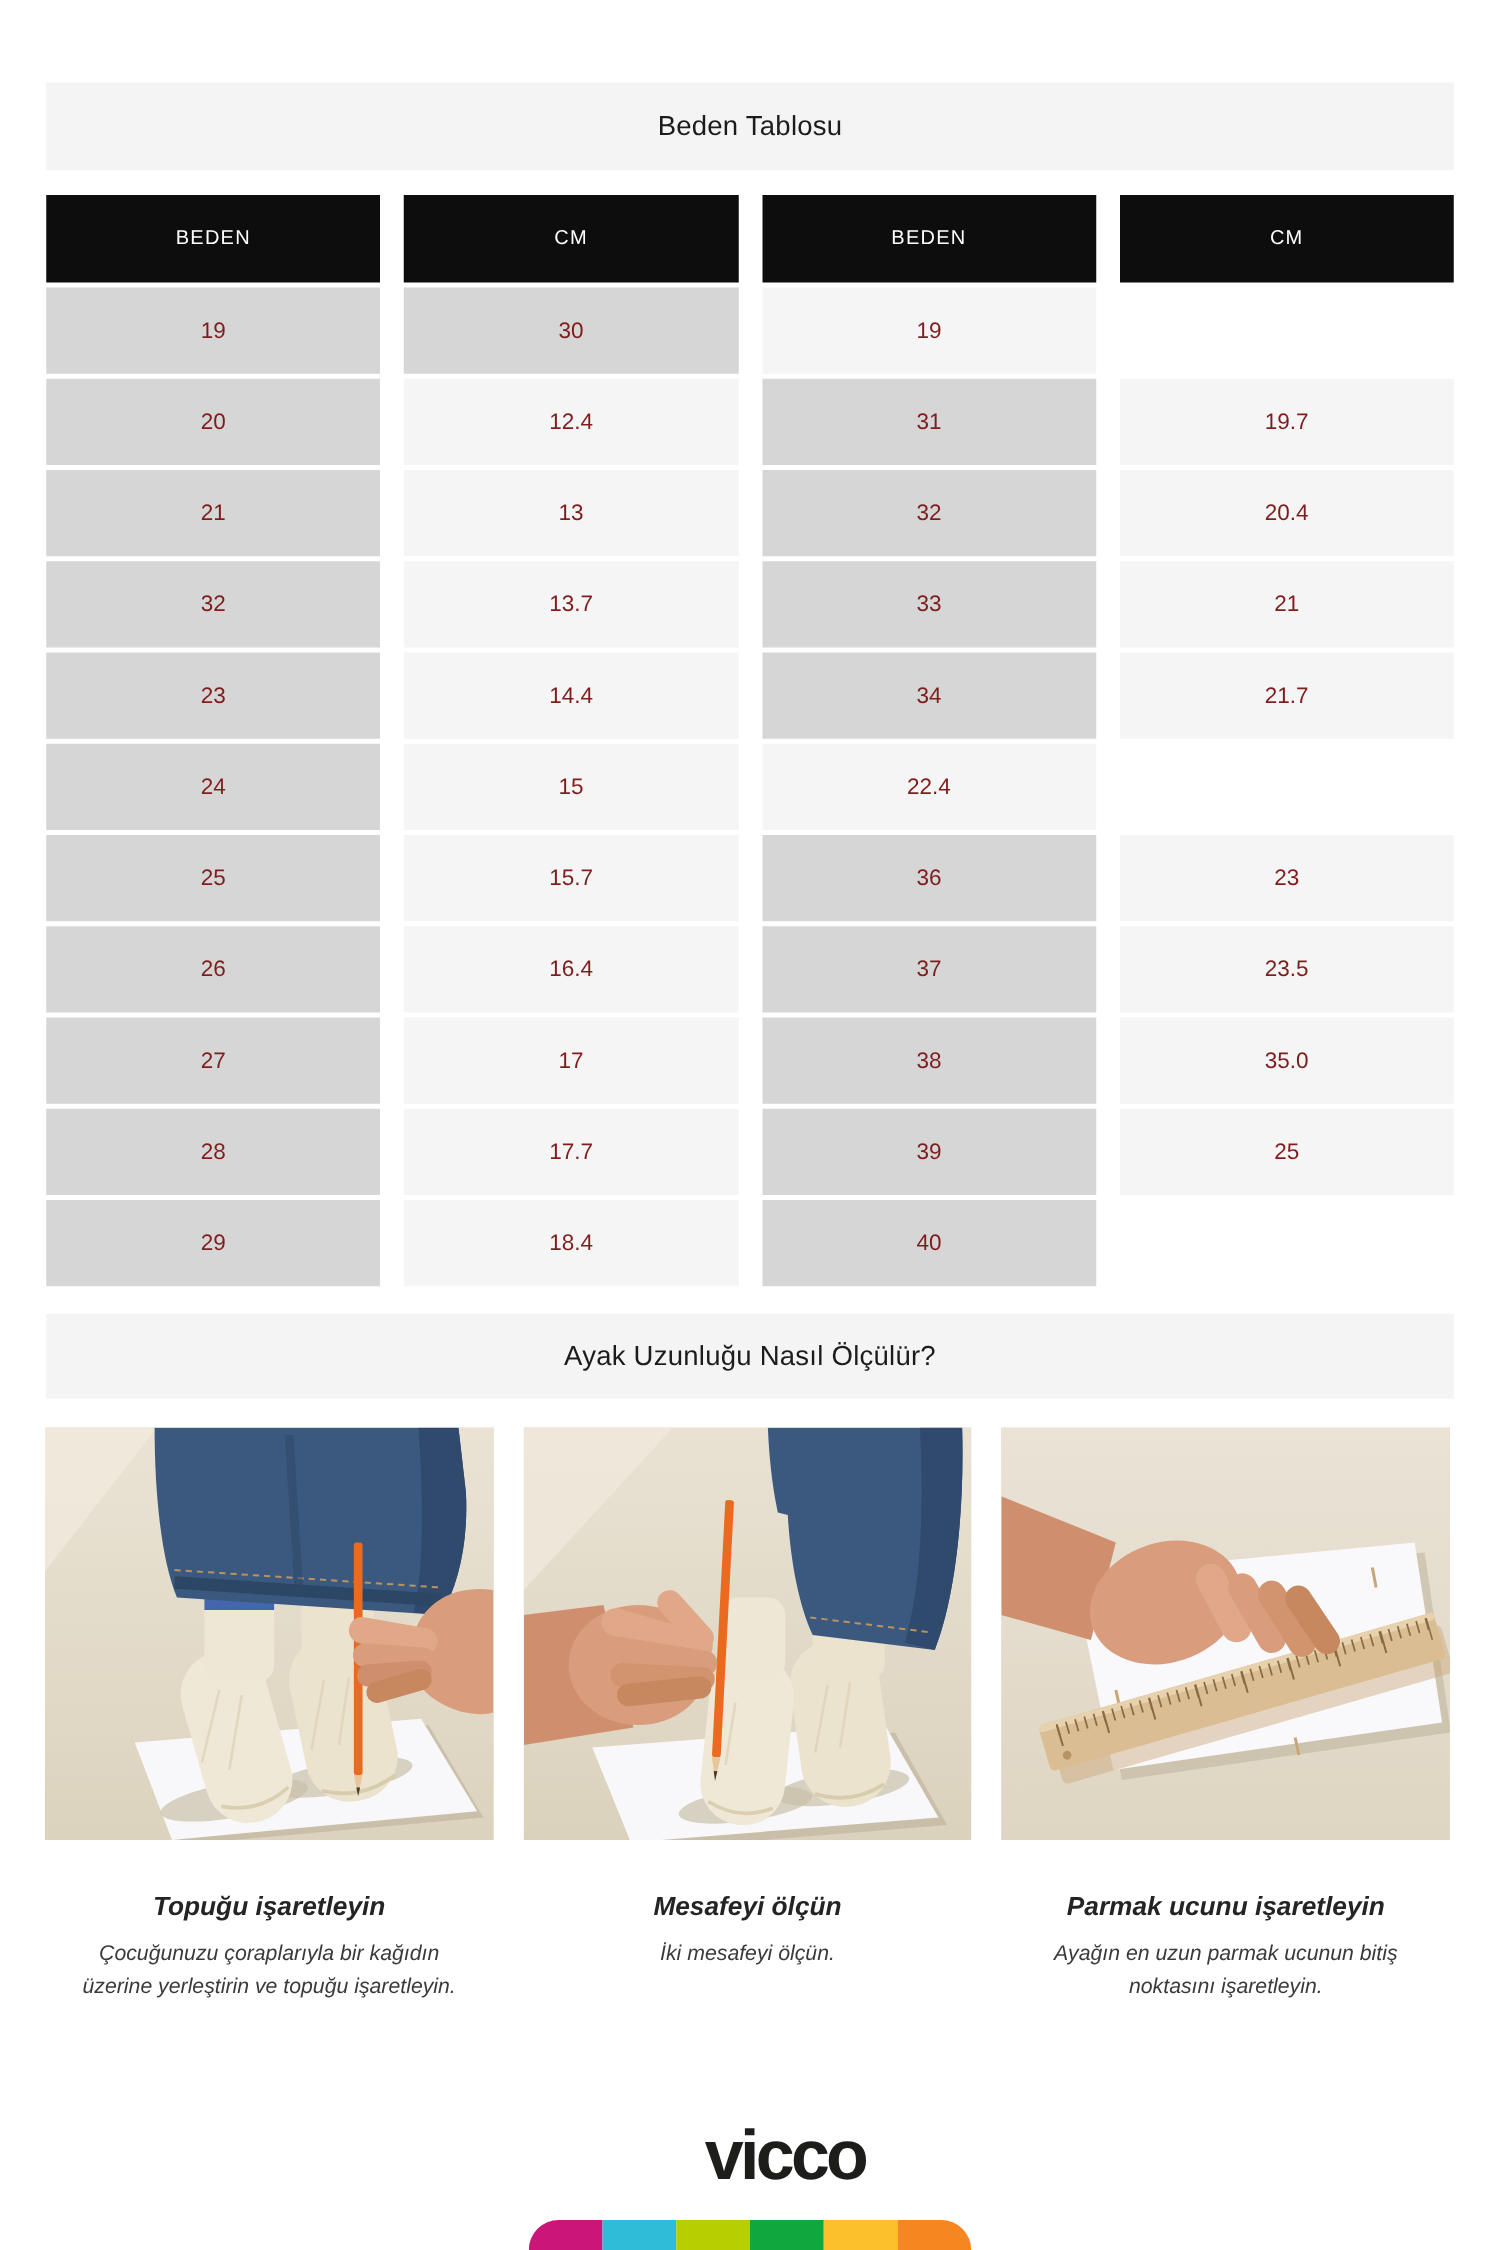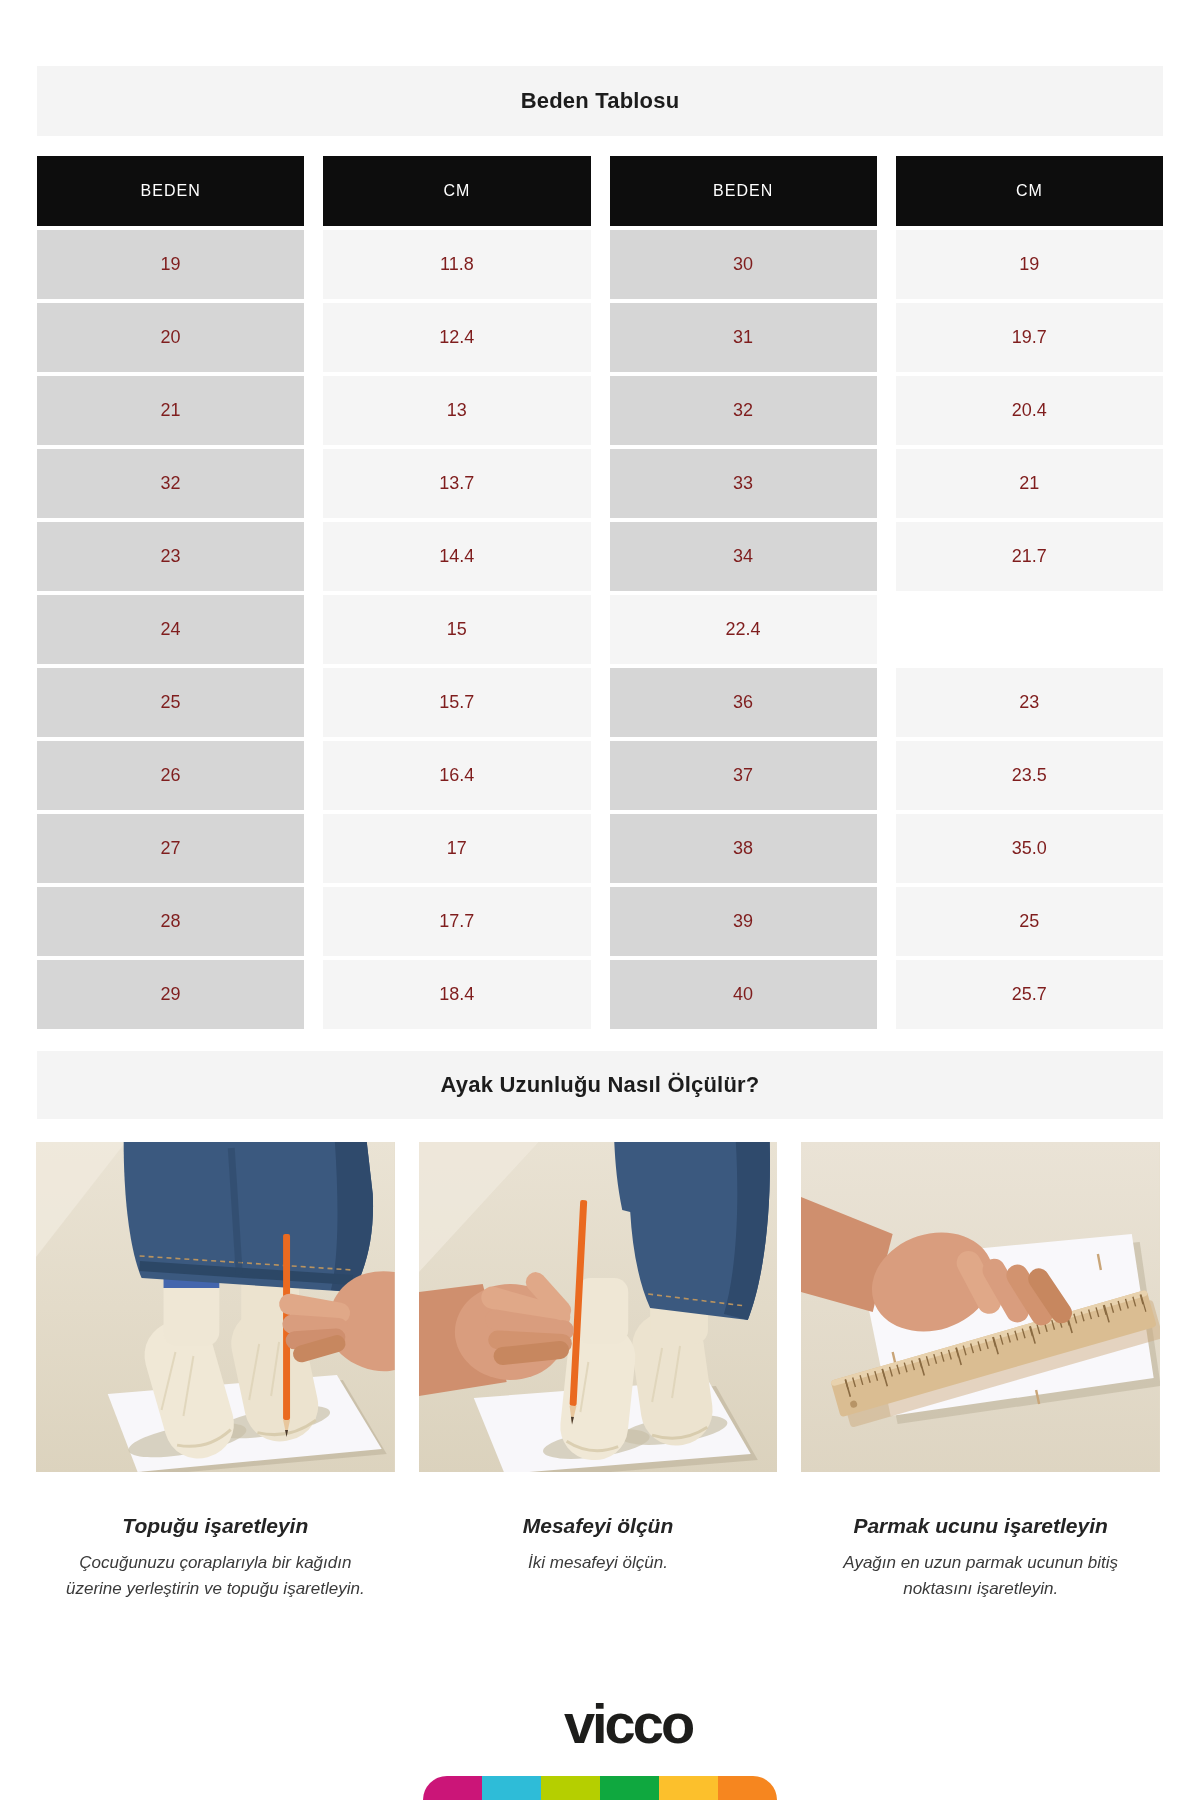--- a/index.html
+++ b/index.html
@@ -2,21 +2,21 @@
 <html><head>
 <meta charset="utf-8">
 <style>
   * { margin:0; padding:0; box-sizing:border-box; }
   html,body { background:#ffffff; }
   body { font-family:"Liberation Sans", sans-serif; }
   .page { position:relative; width:1200px; height:1800px; background:#fff; overflow:hidden; margin:0 auto; }
 
   .band { margin:0 37px; background:#f4f4f4; display:flex; align-items:center; justify-content:center; }
   .title-band { margin-top:66px; height:70px; }
-  .band h2 { font-size:22px; font-weight:bold; color:#1c1c1c; letter-spacing:.2px; }
+  .band h2 { font-size:22px; font-weight:normal; color:#1c1c1c; letter-spacing:.2px; }
 
   .size-table { margin:20px 37px 0; }
   .thead, .trow { display:grid; grid-template-columns:repeat(4,1fr); column-gap:19px; }
   .thead { margin-bottom:4px; }
   .trow { margin-bottom:4px; }
   .trow:last-child { margin-bottom:0; }
   .hcell { background:#0d0d0d; color:#ffffff; height:70px; display:flex; align-items:center; justify-content:center;
            font-size:16px; letter-spacing:1px; }
   .tcell { height:69px; display:flex; align-items:center; justify-content:center; font-size:18px; color:#7f1d1d; }
   .tcell.beden { background:#d6d6d6; }
@@ -51,21 +51,20 @@
   <div class="size-table">
     <div class="thead">
       <div class="hcell">BEDEN</div>
       <div class="hcell">CM</div>
       <div class="hcell">BEDEN</div>
       <div class="hcell">CM</div>
     </div>
     <div>
         <div class="trow">
           <div class="tcell beden">19</div>
-          <div class="tcell cm">11.8</div>
           <div class="tcell beden">30</div>
           <div class="tcell cm">19</div>
         </div>
         <div class="trow">
           <div class="tcell beden">20</div>
           <div class="tcell cm">12.4</div>
           <div class="tcell beden">31</div>
           <div class="tcell cm">19.7</div>
         </div>
         <div class="trow">
@@ -112,21 +111,20 @@
         <div class="trow">
           <div class="tcell beden">28</div>
           <div class="tcell cm">17.7</div>
           <div class="tcell beden">39</div>
           <div class="tcell cm">25</div>
         </div>
         <div class="trow">
           <div class="tcell beden">29</div>
           <div class="tcell cm">18.4</div>
           <div class="tcell beden">40</div>
-          <div class="tcell cm">25.7</div>
         </div>
       </div>
   </div>
 
   <div class="band section-band">
     <h2>Ayak Uzunluğu Nasıl Ölçülür?</h2>
   </div>
 
   <div class="photos">
 

